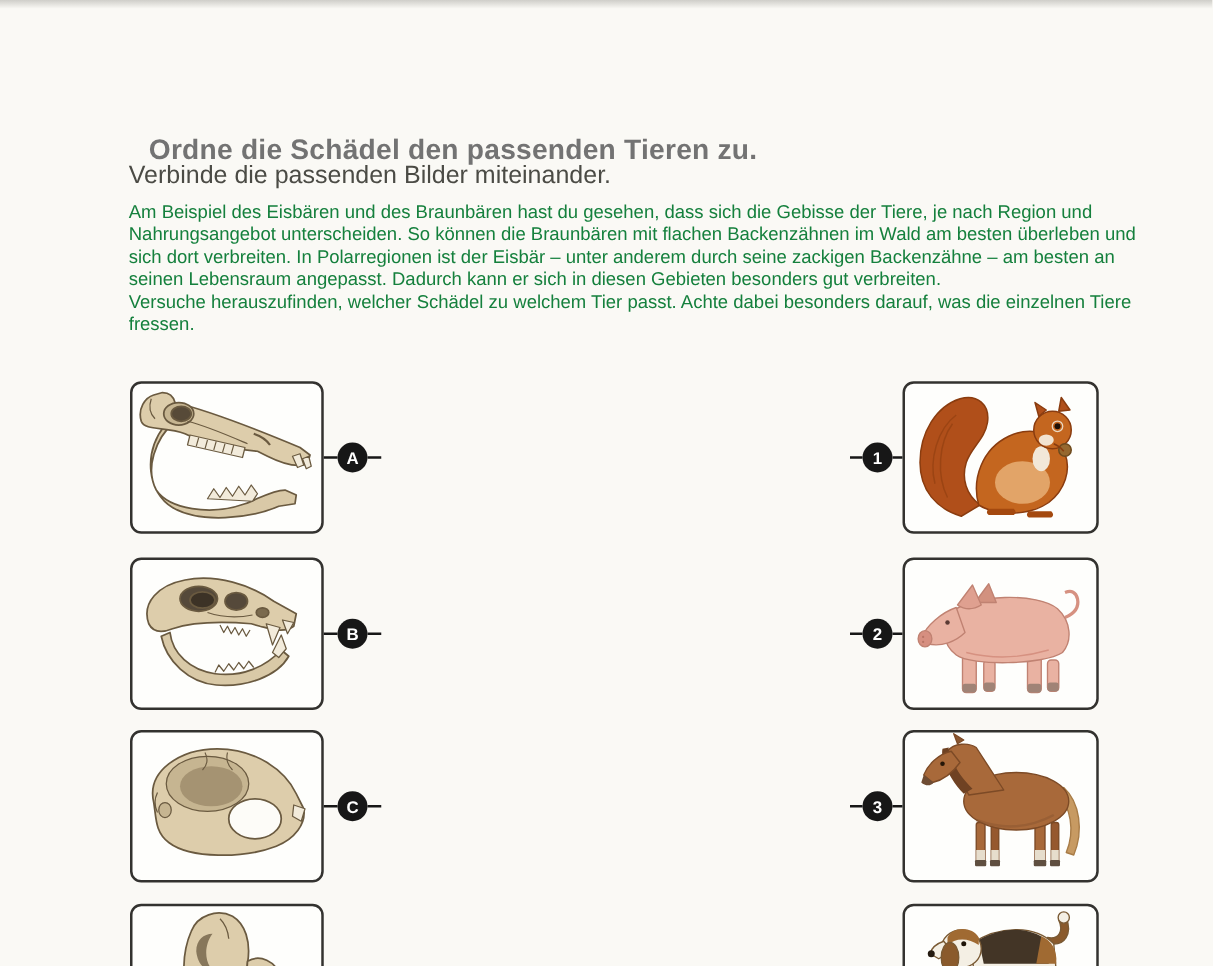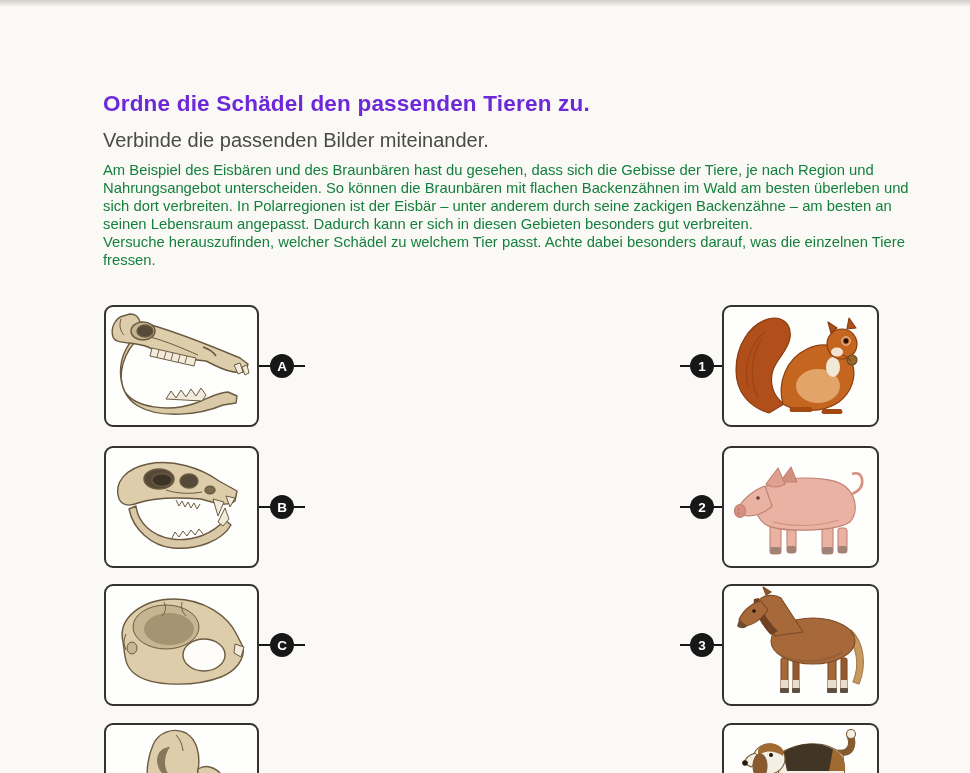--- a/index.html
+++ b/index.html
@@ -8,22 +8,22 @@
     background:#faf9f5;
     font-family:"Liberation Sans", sans-serif;
     color:#1d1d1b;
   }
   .page { position:relative; width:970px; height:773px; }
   .top-strip {
     position:absolute; top:0; left:0; right:0; height:7px;
     background:linear-gradient(#cfcec9, #faf9f5);
   }
   .title {
-    position:absolute; left:103px; top:91px; margin:0;
-    font-size:22.5px; font-weight:700; color:#6d28d9; letter-spacing:0.2px;
+    position:absolute; left:103px; top:91px; margin:16px;
+    font-size:22.5px; font-weight:700; color:#737373; letter-spacing:0.2px;
   }
   .subtitle {
     position:absolute; left:103px; top:129px; margin:0;
     font-size:20px; color:#4b4b45;
   }
   .intro {
     position:absolute; left:103px; top:161px; width:836px; margin:0;
     font-size:14.8px; line-height:18px; color:#15803d;
     white-space:pre-line;
   }

